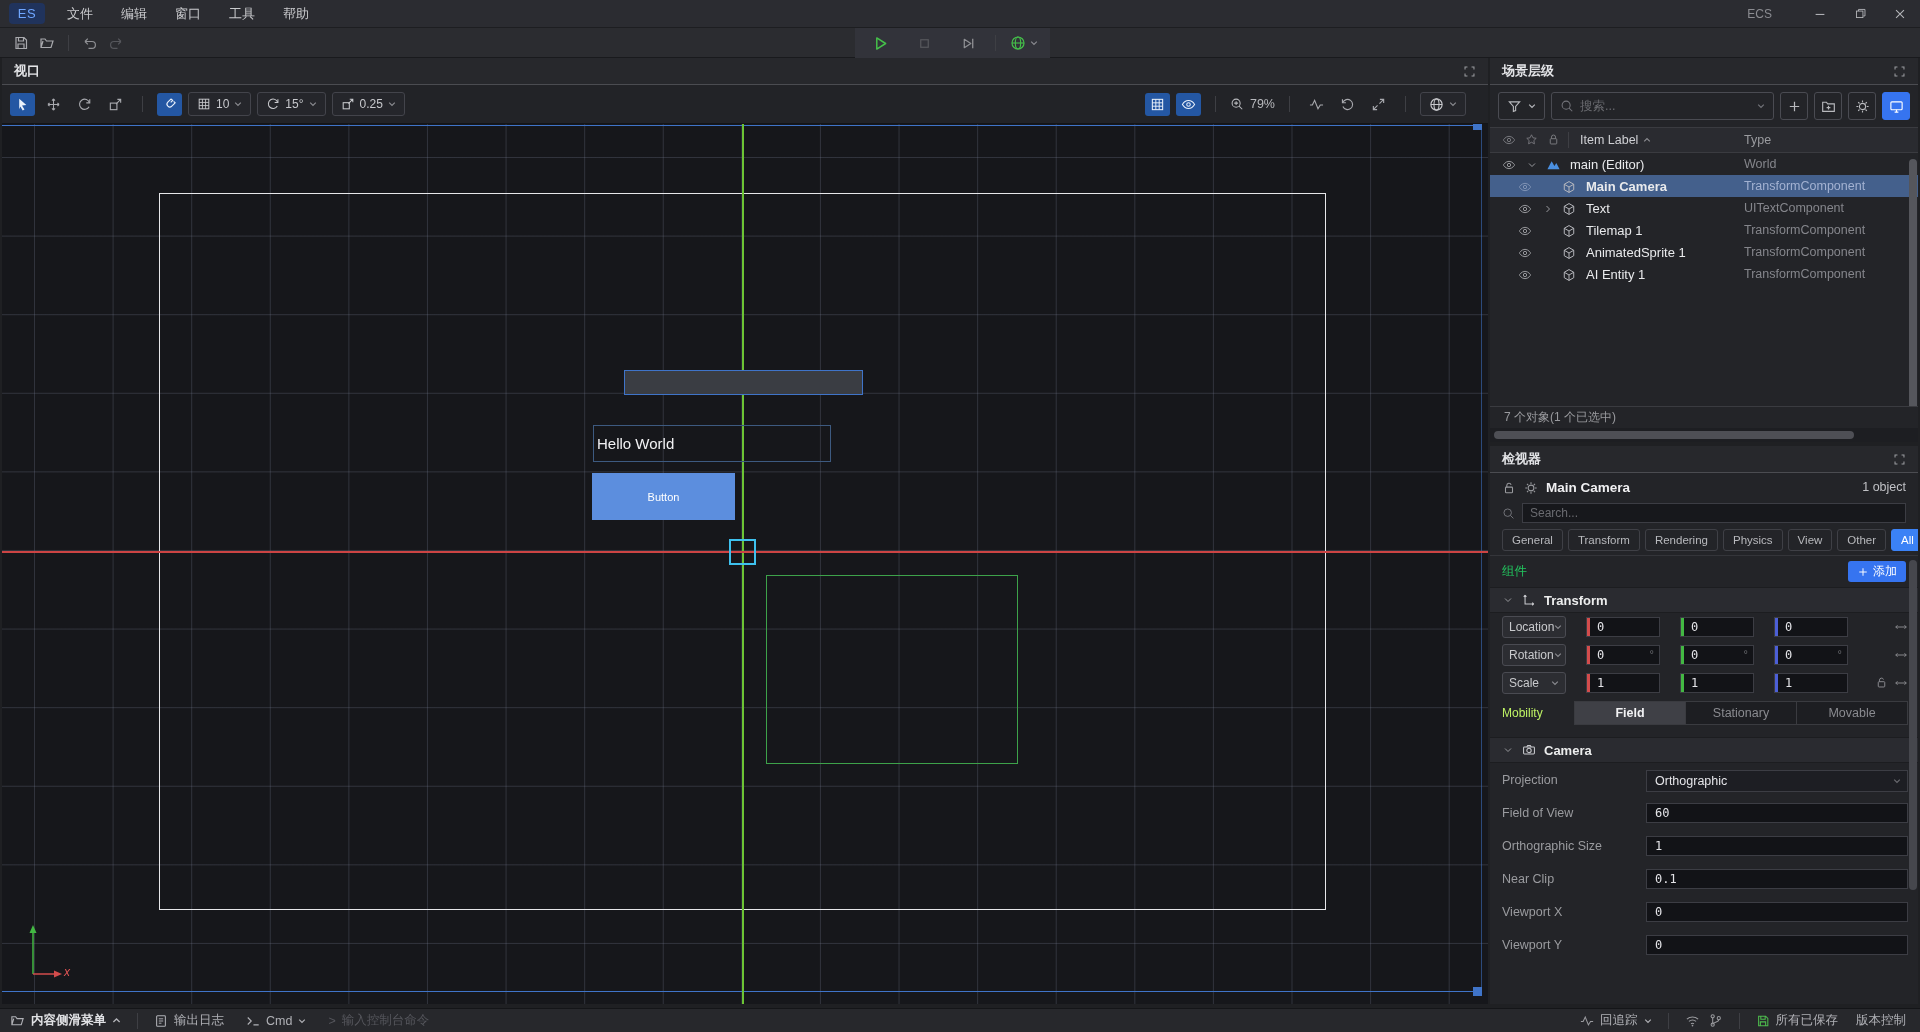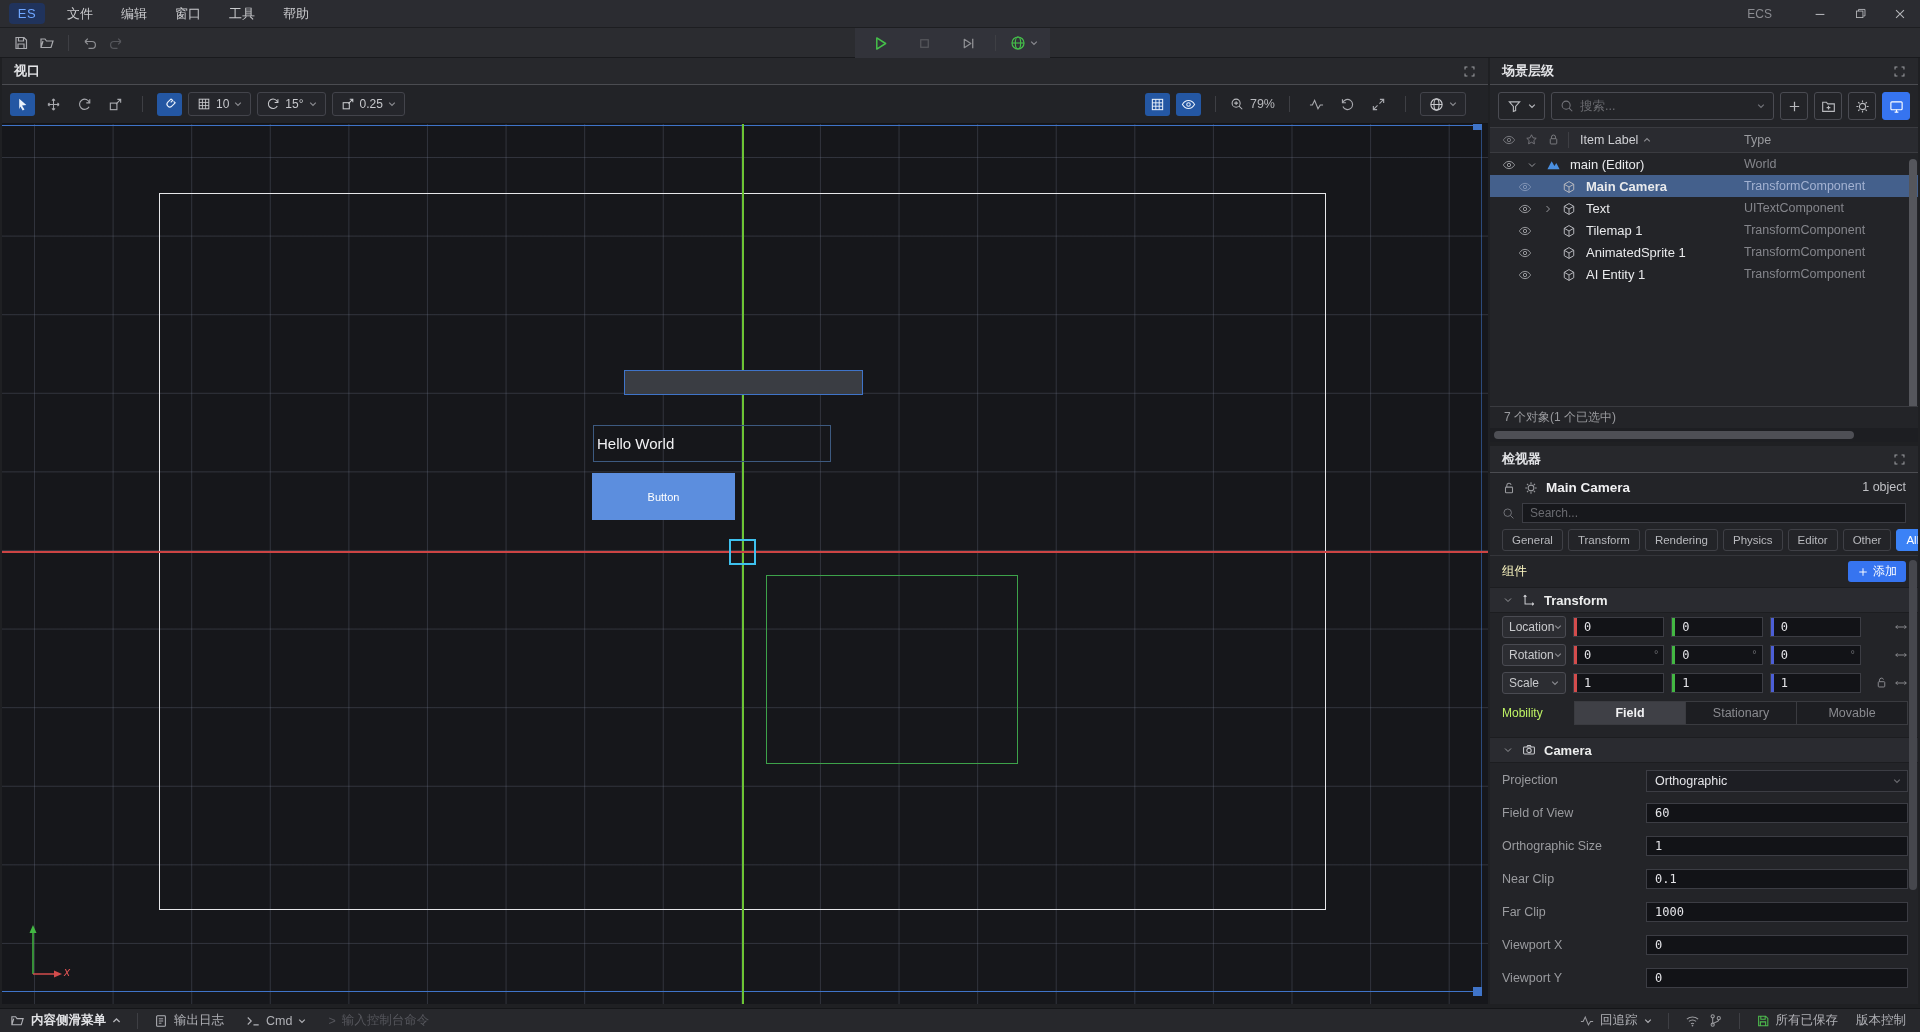--- a/index.html
+++ b/index.html
@@ -80,25 +80,25 @@
   .obj-name{font-size:13.5px;font-weight:bold;color:#f0f0f2}
   .obj-count{margin-left:auto;font-size:12.5px;color:#c0c1c5}
   .i-search{height:24px;display:flex;align-items:center;gap:7px;padding:0 12px;flex:none}
   .i-search .box{flex:1;height:20px;border:1px solid #3c3d44;background:#17181c;display:flex;align-items:center;padding:9px 7px}
   .i-search input{width:100%;background:transparent;border:none;outline:none;color:#c8c9cd;font-size:12px}
   .i-search input::placeholder{color:#6a6b70}
   .i-tabs{height:30px;display:flex;align-items:center;gap:5px;padding:0 12px;flex:none}
   .i-tab{height:22px;padding:0 9px;border:1px solid #3f4046;border-radius:3px;background:transparent;color:#b8b9bd;font-size:11.5px;display:flex;align-items:center}
   .i-tab.active{background:#3b82f6;border-color:#3b82f6;color:#fff}
   .comp-bar{height:32px;display:flex;align-items:center;padding:0 12px;border-top:1px solid #34353a;flex:none}
-  .comp-label{font-size:12.5px;color:#fef9c3}
+  .comp-label{font-size:12.5px;color:#22c55e}
   .add-btn{margin-left:auto;height:21px;background:#3674f0;border-radius:3px;color:#fff;font-size:12px;display:flex;align-items:center;gap:4px;padding:0 9px}
   .sect-hdr{height:26px;background:#2a2b30;display:flex;align-items:center;gap:8px;padding:0 12px;flex:none;border-top:1px solid #1c1d20;border-bottom:1px solid #1c1d20}
   .sect-title{font-size:13px;font-weight:bold;color:#eceded}
-  .t-row{height:28px;display:flex;align-items:center;gap:7px;padding:0 10px 0 12px;flex:none}
+  .t-row{height:28px;display:flex;align-items:center;gap:20px;padding:0 10px 0 12px;flex:none}
   .t-label{width:64px;height:22px;border:1px solid #4a4b52;border-radius:3px;background:#2c2d32;color:#c9cacd;font-size:12px;display:flex;align-items:center;justify-content:space-between;padding:0 6px;flex:none}
   .vec{position:relative;flex:1;height:20px}
   .vec::before{content:"";position:absolute;left:1px;top:1px;bottom:1px;width:3px;z-index:2}
   .vec.vx::before{background:#d34c4c}.vec.vy::before{background:#43b843}.vec.vz::before{background:#4c5fd6}
   .vec input{width:100%;height:100%;background:#121317;border:1px solid #3c3d44;color:#e4e4e8;font-family:"DejaVu Sans Mono",monospace;font-size:12px;padding-left:10px;outline:none}
   .vec .deg{position:absolute;right:6px;top:3px;color:#6a6b70;font-size:11px}
   .t-icons{width:40px;display:flex;justify-content:flex-end;gap:6px;color:#8a8b90;flex:none}
   .mob-row{height:28px;display:flex;align-items:center;padding:0 10px 0 12px;flex:none;margin-top:2px}
   .mob-label{width:72px;font-size:12px;color:#bef264;flex:none}
   .seg{flex:1;display:flex;height:24px;border:1px solid #3a3b40}
@@ -667,21 +667,21 @@
       </svg>
     <div class="box">
       <input placeholder="Search..." style="">
     </div>
   </div>
   <div class="i-tabs">
     <div class="i-tab">General</div>
     <div class="i-tab">Transform</div>
     <div class="i-tab">Rendering</div>
     <div class="i-tab">Physics</div>
-    <div class="i-tab">Editor</div>
+    <div class="i-tab">View</div>
     <div class="i-tab">Other</div>
     <div class="i-tab active">All</div>
   </div>
   <div class="comp-bar">
     <span class="comp-label">组件</span>
     <div class="add-btn">
       <svg class="ic" width="12" height="12">
           <use href="#i-plus"></use>
         </svg>
       <span>添加</span>
@@ -784,24 +784,20 @@
   </div>
   <div class="prop-row">
     <span class="prop-label">Orthographic Size</span>
     <div class="prop-val"><input value="1" style=""></div>
   </div>
   <div class="prop-row">
     <span class="prop-label">Near Clip</span>
     <div class="prop-val"><input value="0.1" style=""></div>
   </div>
   <div class="prop-row">
-    <span class="prop-label">Far Clip</span>
-    <div class="prop-val"><input value="1000" style=""></div>
-  </div>
-  <div class="prop-row">
     <span class="prop-label">Viewport X</span>
     <div class="prop-val"><input value="0" style=""></div>
   </div>
   <div class="prop-row">
     <span class="prop-label">Viewport Y</span>
     <div class="prop-val"><input value="0" style=""></div>
   </div>
   <div class="vscroll" style="top:114px;height:330px;background:#46474d"></div>
 </div>
 

